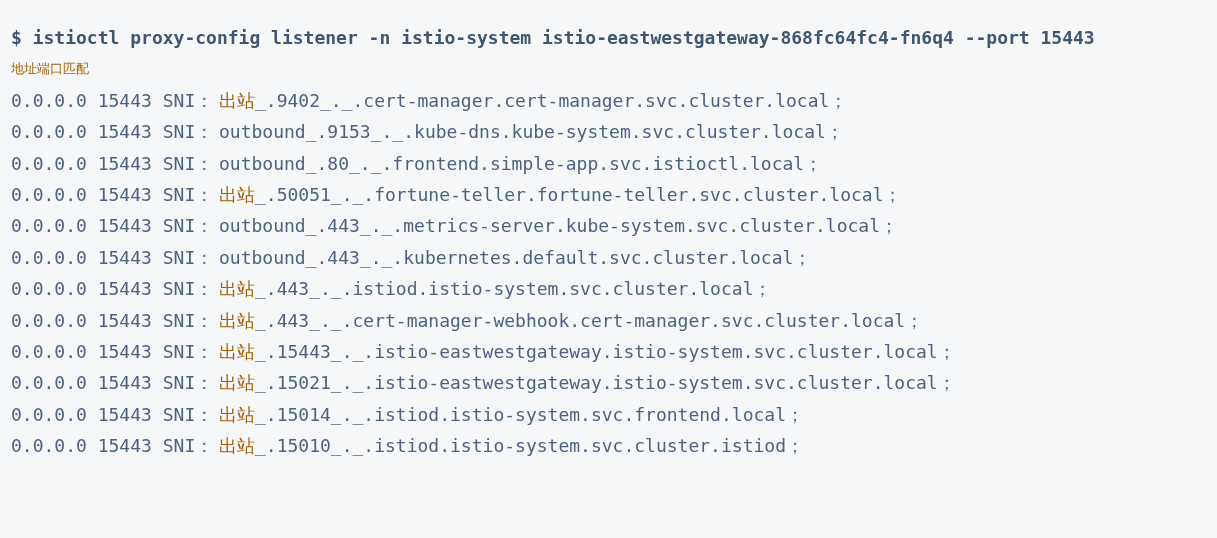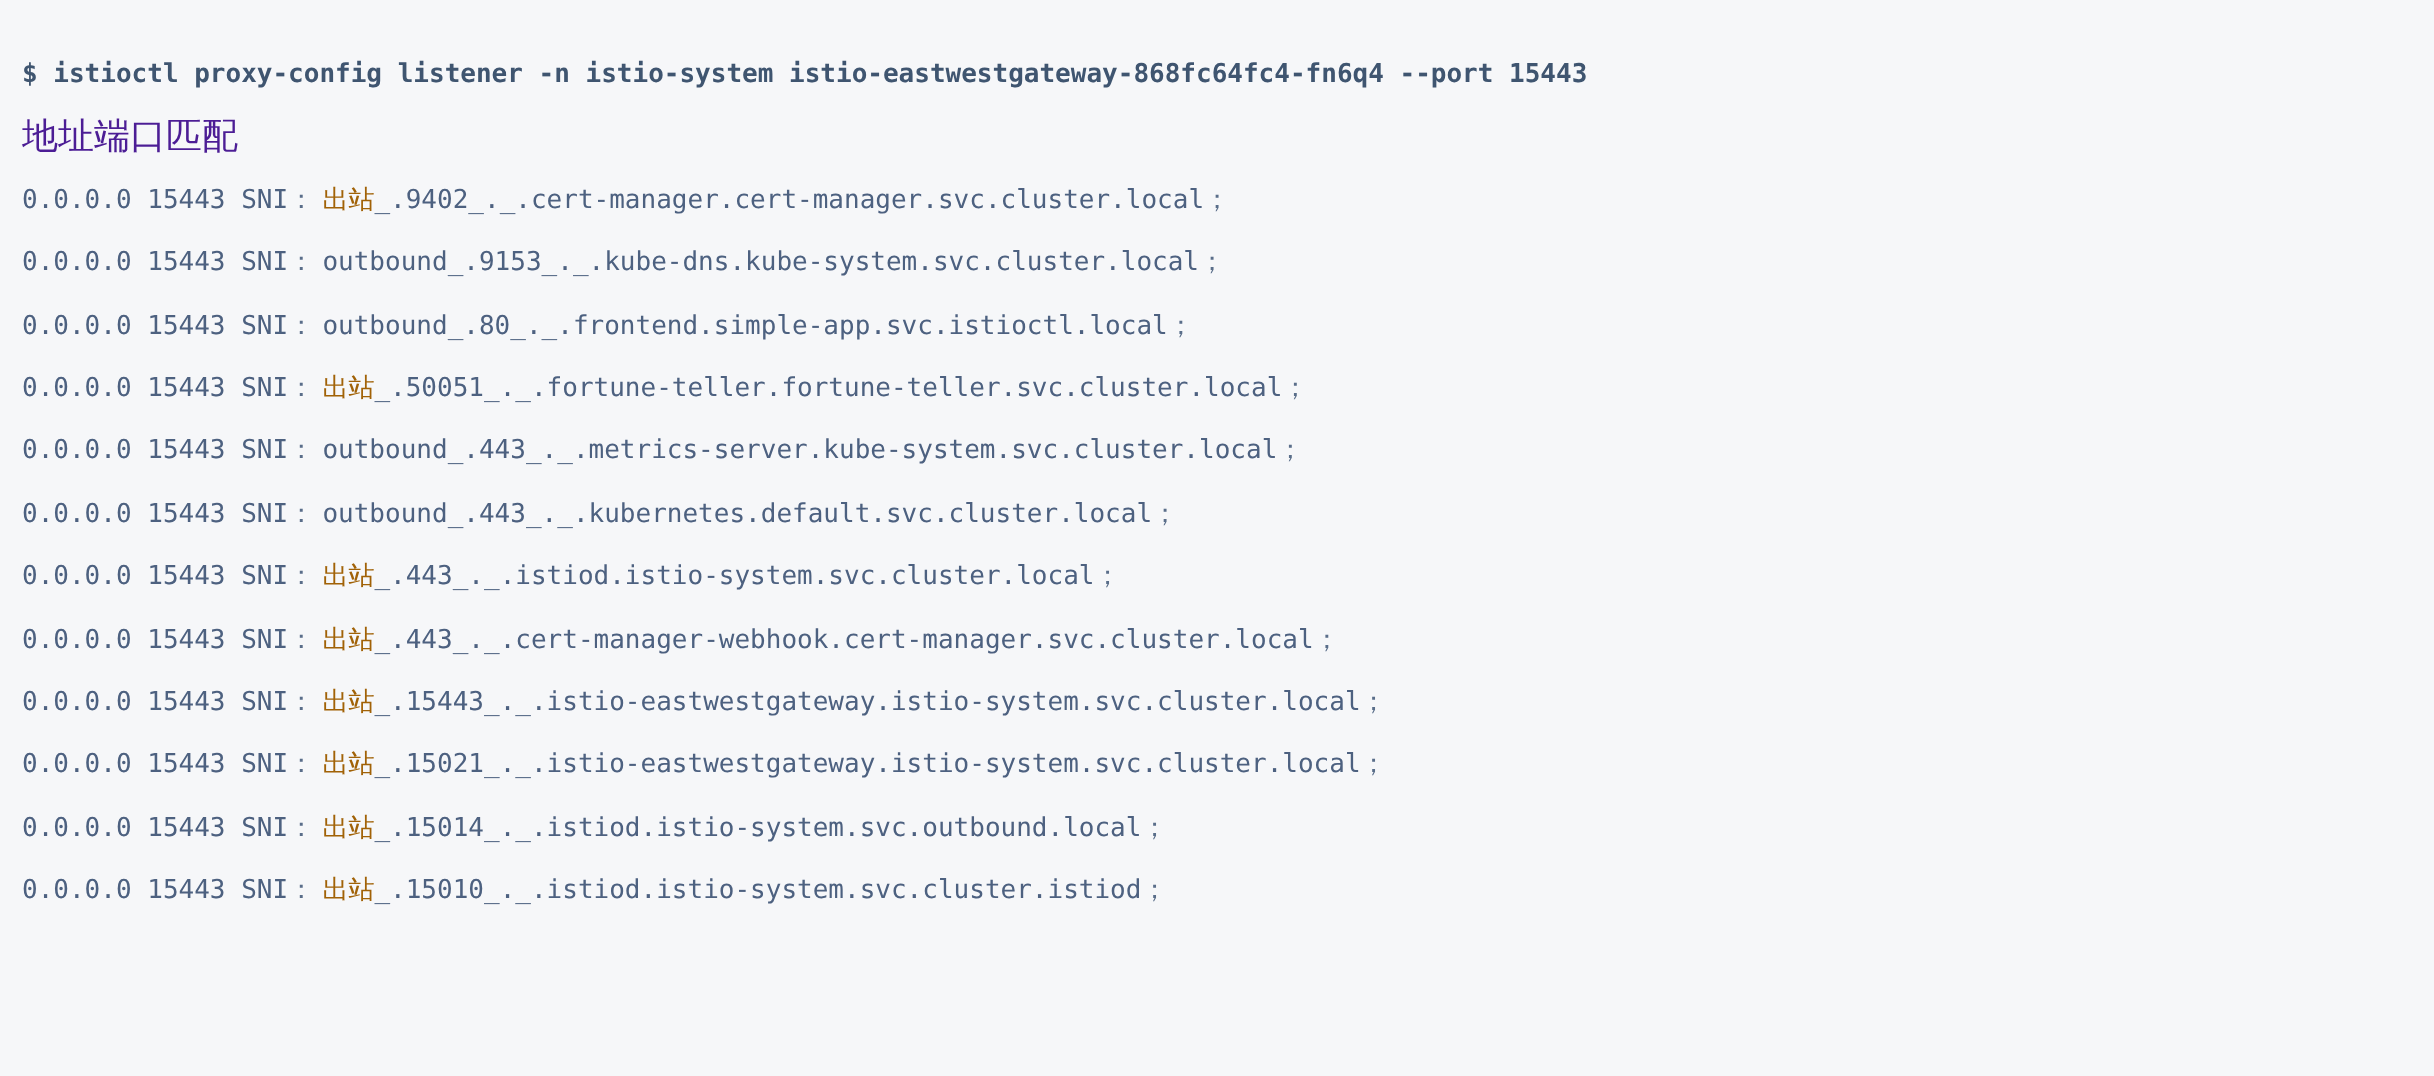--- a/index.html
+++ b/index.html
@@ -15,35 +15,35 @@
   }
   #terminal {
     width: 1217px;
     height: 538px;
     background: #f6f7f9;
     box-sizing: border-box;
     padding: 22px 0 0 11px;
   }
   .line {
     font-family: "DejaVu Sans Mono", "Liberation Mono", monospace;
-    font-size: 13px;
+    font-size: 18px;
     line-height: 31.4px;
     color: #4d6180;
     white-space: pre;
     letter-spacing: 0px;
     height: 31.4px;
   }
   .line.cmd {
     color: #3f5570;
     font-weight: 700;
   }
   .line.note {
     font-family: "DejaVu Sans", "Liberation Sans", sans-serif;
-    color: #4c1d95;
-    font-size: 18px;
+    color: #a16207;
+    font-size: 13px;
   }
   
   .cjk {
     font-family: "DejaVu Serif", "Liberation Serif", serif;
     color: #a16207;
   }
   .sep {
     font-family: "DejaVu Sans", "Liberation Sans", sans-serif;
     color: #5a6e8a;
   }
@@ -61,17 +61,17 @@
       <div class="line"><span>0.0.0.0 15443 SNI</span><span class="sep">： </span><span class="cjk">出站</span><span>_.9402_._.cert-manager.cert-manager.svc.cluster.local</span><span class="sep">；</span></div>
       <div class="line"><span>0.0.0.0 15443 SNI</span><span class="sep">： </span><span>outbound</span><span>_.9153_._.kube-dns.kube-system.svc.cluster.local</span><span class="sep">；</span></div>
       <div class="line"><span>0.0.0.0 15443 SNI</span><span class="sep">： </span><span>outbound</span><span>_.80_._.frontend.simple-app.svc.istioctl.local</span><span class="sep">；</span></div>
       <div class="line"><span>0.0.0.0 15443 SNI</span><span class="sep">： </span><span class="cjk">出站</span><span>_.50051_._.fortune-teller.fortune-teller.svc.cluster.local</span><span class="sep">；</span></div>
       <div class="line"><span>0.0.0.0 15443 SNI</span><span class="sep">： </span><span>outbound</span><span>_.443_._.metrics-server.kube-system.svc.cluster.local</span><span class="sep">；</span></div>
       <div class="line"><span>0.0.0.0 15443 SNI</span><span class="sep">： </span><span>outbound</span><span>_.443_._.kubernetes.default.svc.cluster.local</span><span class="sep">；</span></div>
       <div class="line"><span>0.0.0.0 15443 SNI</span><span class="sep">： </span><span class="cjk">出站</span><span>_.443_._.istiod.istio-system.svc.cluster.local</span><span class="sep">；</span></div>
       <div class="line"><span>0.0.0.0 15443 SNI</span><span class="sep">： </span><span class="cjk">出站</span><span>_.443_._.cert-manager-webhook.cert-manager.svc.cluster.local</span><span class="sep">；</span></div>
       <div class="line"><span>0.0.0.0 15443 SNI</span><span class="sep">： </span><span class="cjk">出站</span><span>_.15443_._.istio-eastwestgateway.istio-system.svc.cluster.local</span><span class="sep">；</span></div>
       <div class="line"><span>0.0.0.0 15443 SNI</span><span class="sep">： </span><span class="cjk">出站</span><span>_.15021_._.istio-eastwestgateway.istio-system.svc.cluster.local</span><span class="sep">；</span></div>
-      <div class="line"><span>0.0.0.0 15443 SNI</span><span class="sep">： </span><span class="cjk">出站</span><span>_.15014_._.istiod.istio-system.svc.outbound.local</span><span class="sep">；</span></div>
+      <div class="line"><span>0.0.0.0 15443 SNI</span><span class="sep">： </span><span class="cjk">出站</span><span>_.15014_._.istiod.istio-system.svc.frontend.local</span><span class="sep">；</span></div>
       <div class="line"><span>0.0.0.0 15443 SNI</span><span class="sep">： </span><span class="cjk">出站</span><span>_.15010_._.istiod.istio-system.svc.cluster.istiod</span><span class="sep">；</span></div>
     </div>
 
 </div>
 
 </body></html>

